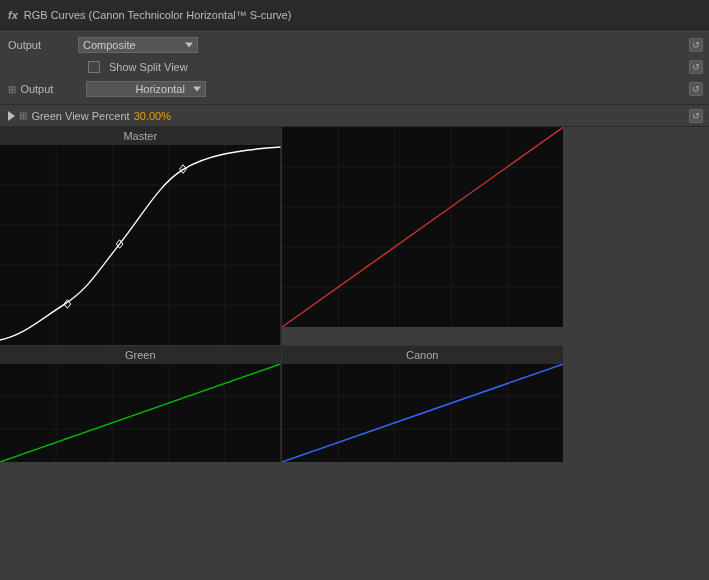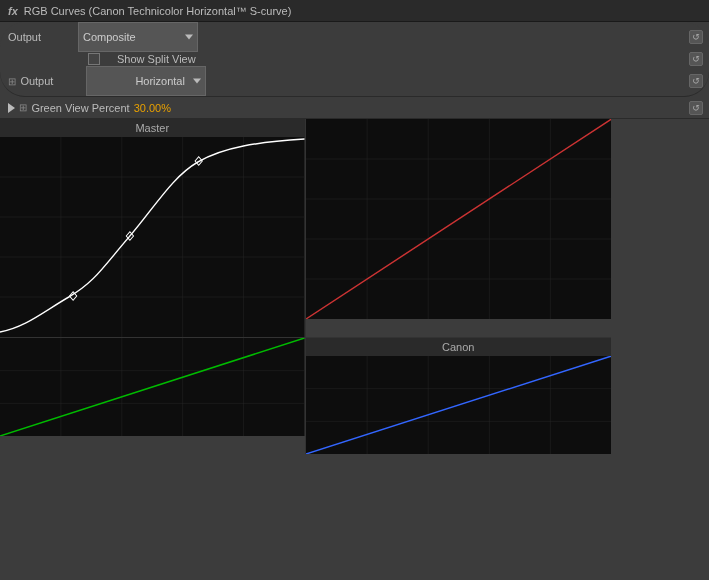--- a/index.html
+++ b/index.html
@@ -7,21 +7,21 @@
       width: 709px;
       height: 580px;
       background: #3c3c3c;
       font-family: Arial, sans-serif;
       font-size: 11px;
       color: #ccc;
       overflow: hidden;
     }
     .title-bar {
       background: #2a2a2a;
-      height: 22px;
+      height: 30px;
       display: flex;
       align-items: center;
       padding: 0 8px;
       border-bottom: 1px solid #1a1a1a;
     }
     .title-bar-text {
       color: #bbb;
       font-size: 11px;
     }
     .fx-icon {
@@ -47,21 +47,21 @@
     .control-label {
       color: #bbb;
       font-size: 11px;
       min-width: 80px;
     }
     .dropdown {
       background: #555;
       border: 1px solid #666;
       color: #ccc;
       font-size: 11px;
-      height: 30px;
+      height: 16px;
       padding: 0 4px;
       display: flex;
       align-items: center;
       min-width: 110px;
       cursor: pointer;
       position: relative;
     }
     .dropdown-arrow {
       position: absolute;
       right: 4px;
@@ -69,21 +69,21 @@
       transform: translateY(-50%);
       width: 0;
       height: 0;
       border-left: 4px solid transparent;
       border-right: 4px solid transparent;
       border-top: 5px solid #bbb;
     }
     .checkbox-wrapper {
       display: flex;
       align-items: center;
-      gap: 17px;
+      gap: 9px;
       margin-left: 8px;
     }
     .checkbox {
       width: 12px;
       height: 12px;
       border: 1px solid #777;
       background: #444;
     }
     .split-view-label {
       color: #bbb;
@@ -126,21 +126,21 @@
     }
   </style>
 </head>
 <body>
 
 <div class="title-bar">
   <span class="fx-icon"><em>fx</em></span>
   <span class="title-bar-text">RGB Curves (Canon Technicolor Horizontal™ S-curve)</span>
 </div>
 
-<div class="controls-area" style="position:relative;border-radius:25px;">
+<div class="controls-area" style="position:relative;">
 
   <div class="control-row">
     <span class="control-label" style="min-width:70px;">Output</span>
     <div class="dropdown" style="min-width:120px;position:relative;">
       <span>Composite</span>
       <span class="dropdown-arrow"></span>
     </div>
     <div style="position:absolute;right:6px;top:4px;">
       <div class="reset-btn">↺</div>
     </div>
@@ -173,21 +173,21 @@
   <div class="triangle-btn"></div>
   <span style="color:#888;margin-right:4px;font-size:10px;">⊞</span>
   <span class="control-label" style="min-width:66px;">Green View Percent</span>
   <span class="split-percent-value" style="color: rgb(232, 160, 0);">30.00</span>
   <span style="color:#e8a000;font-size:11px;">%</span>
   <div style="position:absolute;right:6px;top:4px;">
     <div class="reset-btn">↺</div>
   </div>
 </div>
 
-<div style="display:grid;grid-template-columns:1fr 1fr;grid-template-rows:auto auto;width:611px;">
+<div style="display:grid;grid-template-columns:1fr 1fr;grid-template-rows:auto auto;width:563px;">
 
   <div style="border-right:1px solid #333;border-bottom:1px solid #333;">
     <div class="curve-label">Master</div>
     <div style="position:relative;width:100%;height:200px;">
       <svg width="100%" height="200" viewBox="0 0 354 200" preserveAspectRatio="none">
 
         <rect width="354" height="200" fill="#0d0d0d"></rect>
 
         <line x1="70.8" y1="0" x2="70.8" y2="200" stroke="#2a2a2a" stroke-width="0.5"></line>
         <line x1="141.6" y1="0" x2="141.6" y2="200" stroke="#2a2a2a" stroke-width="0.5"></line>
@@ -220,20 +220,21 @@
         <line x1="0" y1="80" x2="354" y2="80" stroke="#2a2a2a" stroke-width="0.5"></line>
         <line x1="0" y1="120" x2="354" y2="120" stroke="#2a2a2a" stroke-width="0.5"></line>
         <line x1="0" y1="160" x2="354" y2="160" stroke="#2a2a2a" stroke-width="0.5"></line>
 
         <line x1="0" y1="200" x2="354" y2="0" stroke="#cc3333" stroke-width="1.5"></line>
       </svg>
     </div>
   </div>
 
   <div style="border-right:1px solid #333;">
+    <div class="curve-label">Green</div>
     <div style="position:relative;width:100%;height:98px;">
       <svg width="100%" height="98" viewBox="0 0 354 98" preserveAspectRatio="none">
         <rect width="354" height="98" fill="#0d0d0d"></rect>
         <line x1="70.8" y1="0" x2="70.8" y2="98" stroke="#2a2a2a" stroke-width="0.5"></line>
         <line x1="141.6" y1="0" x2="141.6" y2="98" stroke="#2a2a2a" stroke-width="0.5"></line>
         <line x1="212.4" y1="0" x2="212.4" y2="98" stroke="#2a2a2a" stroke-width="0.5"></line>
         <line x1="283.2" y1="0" x2="283.2" y2="98" stroke="#2a2a2a" stroke-width="0.5"></line>
         <line x1="0" y1="32.7" x2="354" y2="32.7" stroke="#2a2a2a" stroke-width="0.5"></line>
         <line x1="0" y1="65.4" x2="354" y2="65.4" stroke="#2a2a2a" stroke-width="0.5"></line>
 

